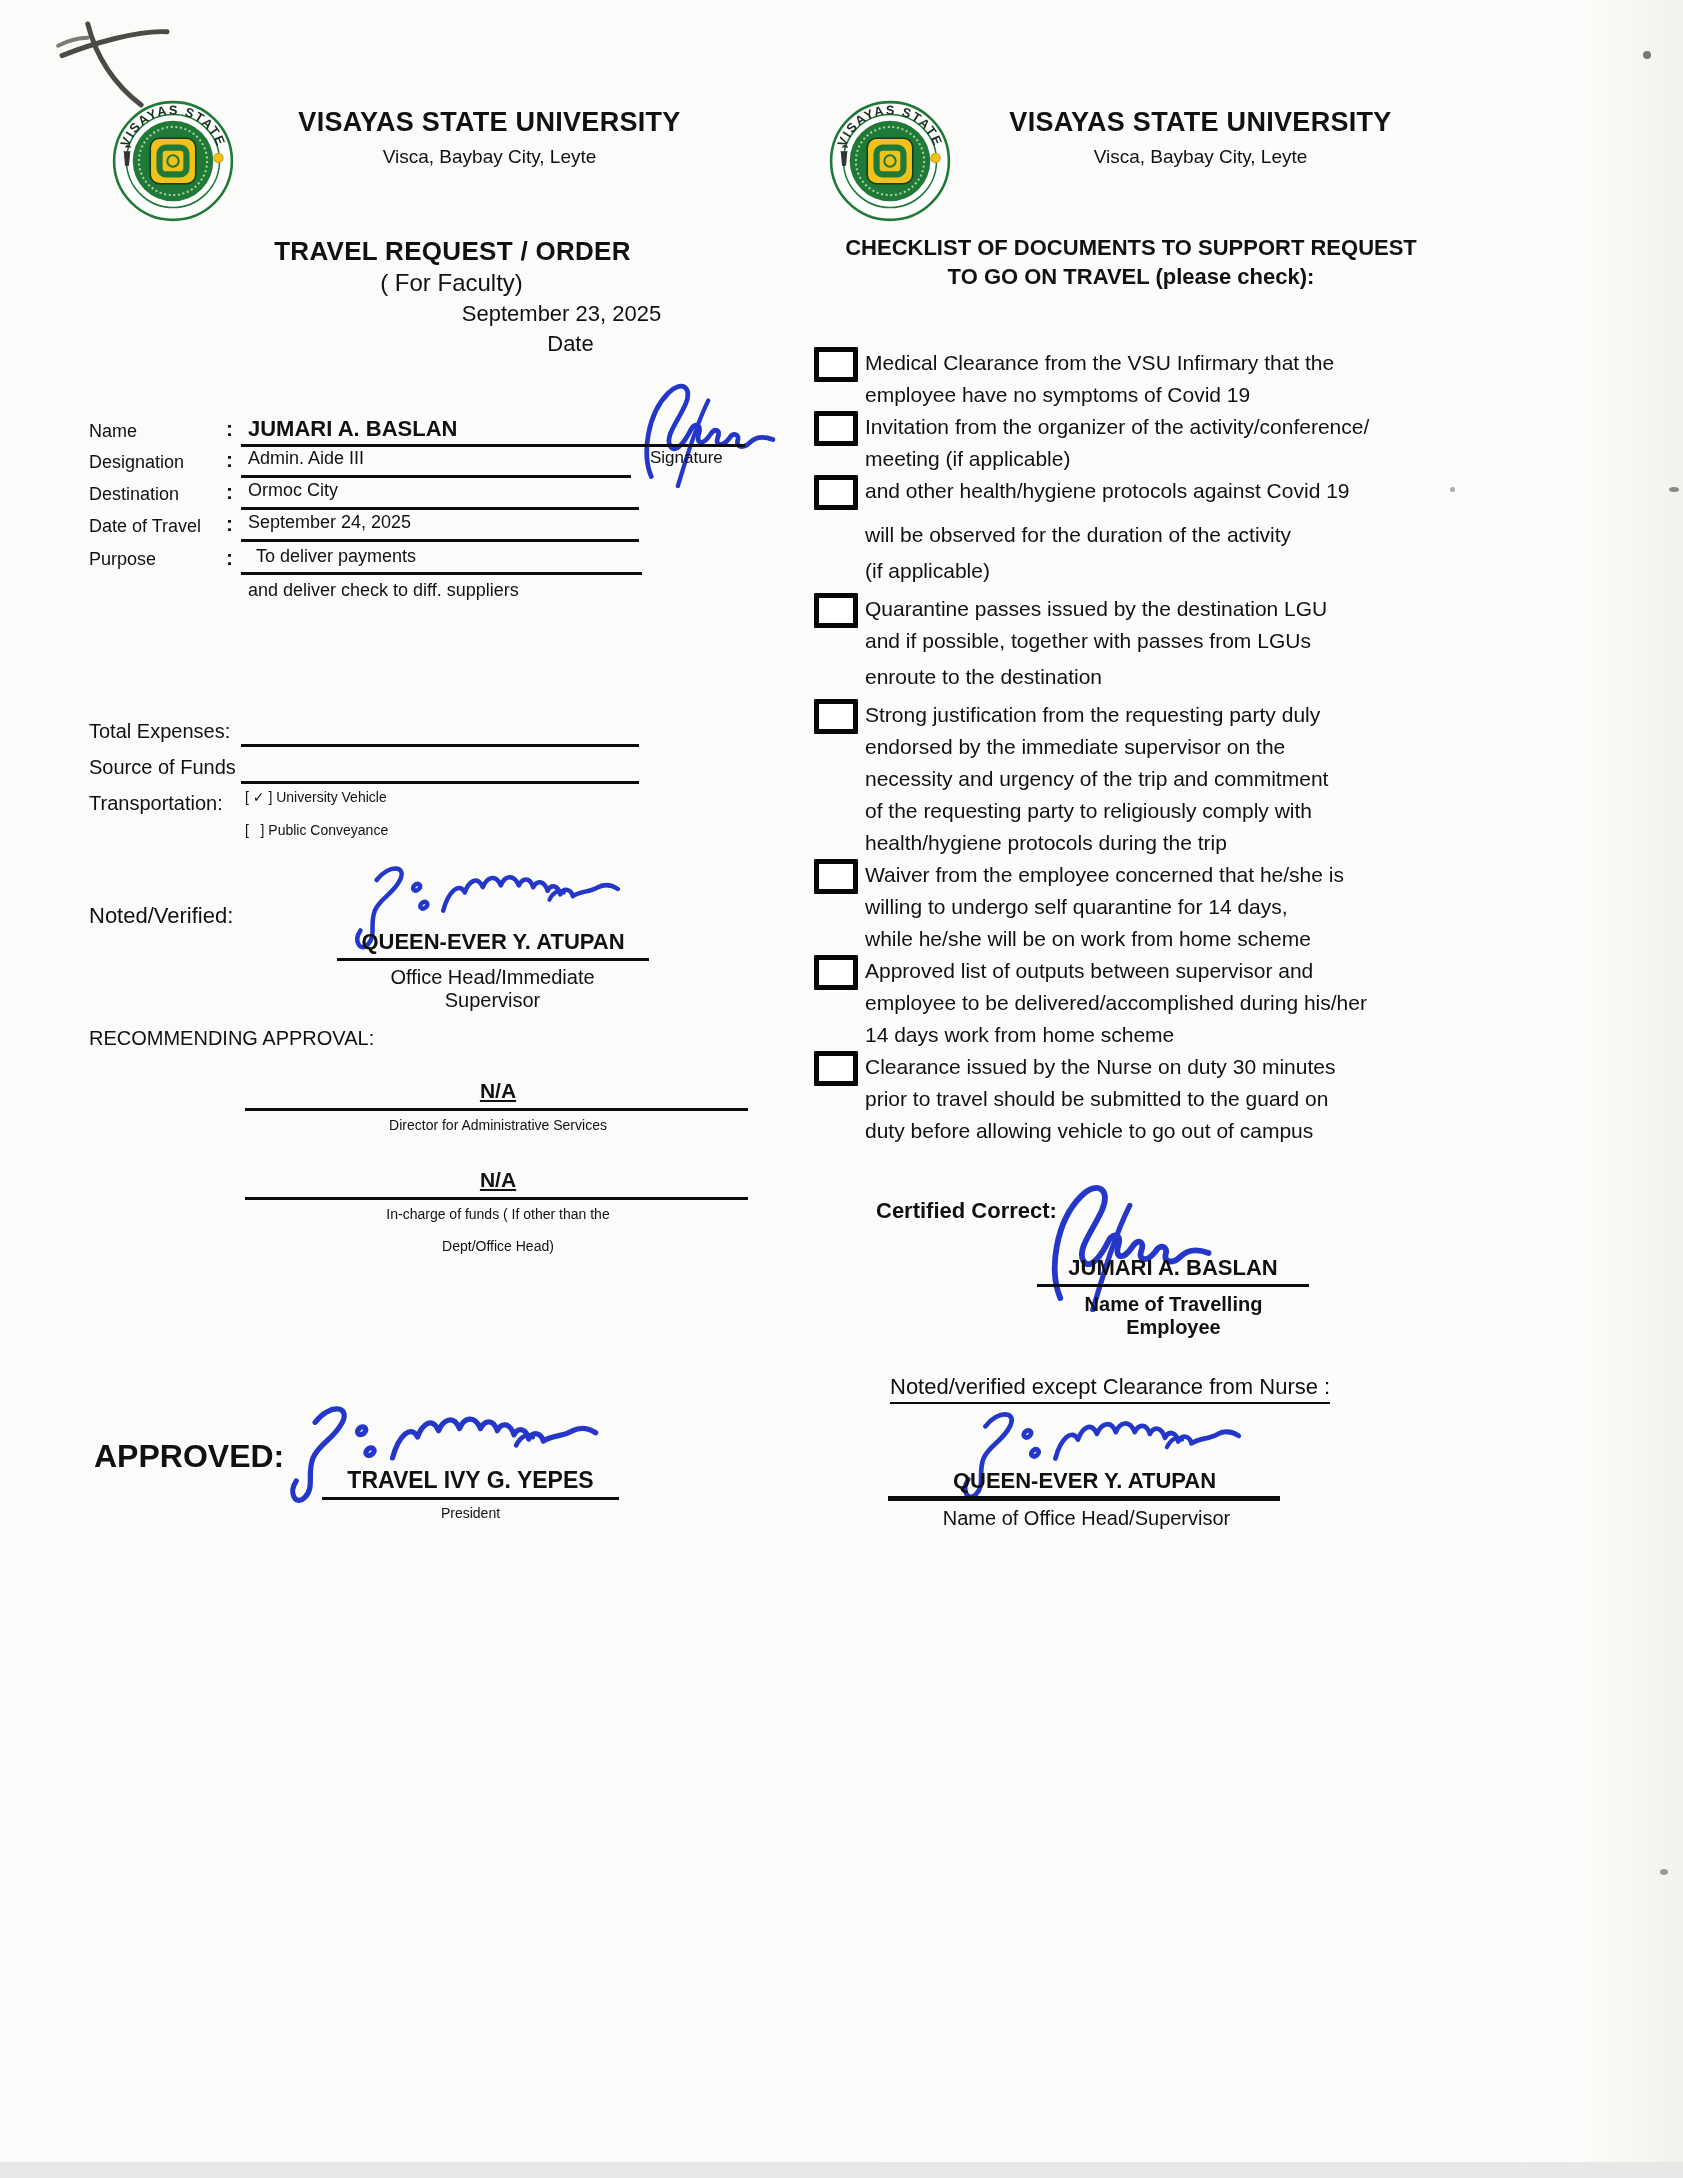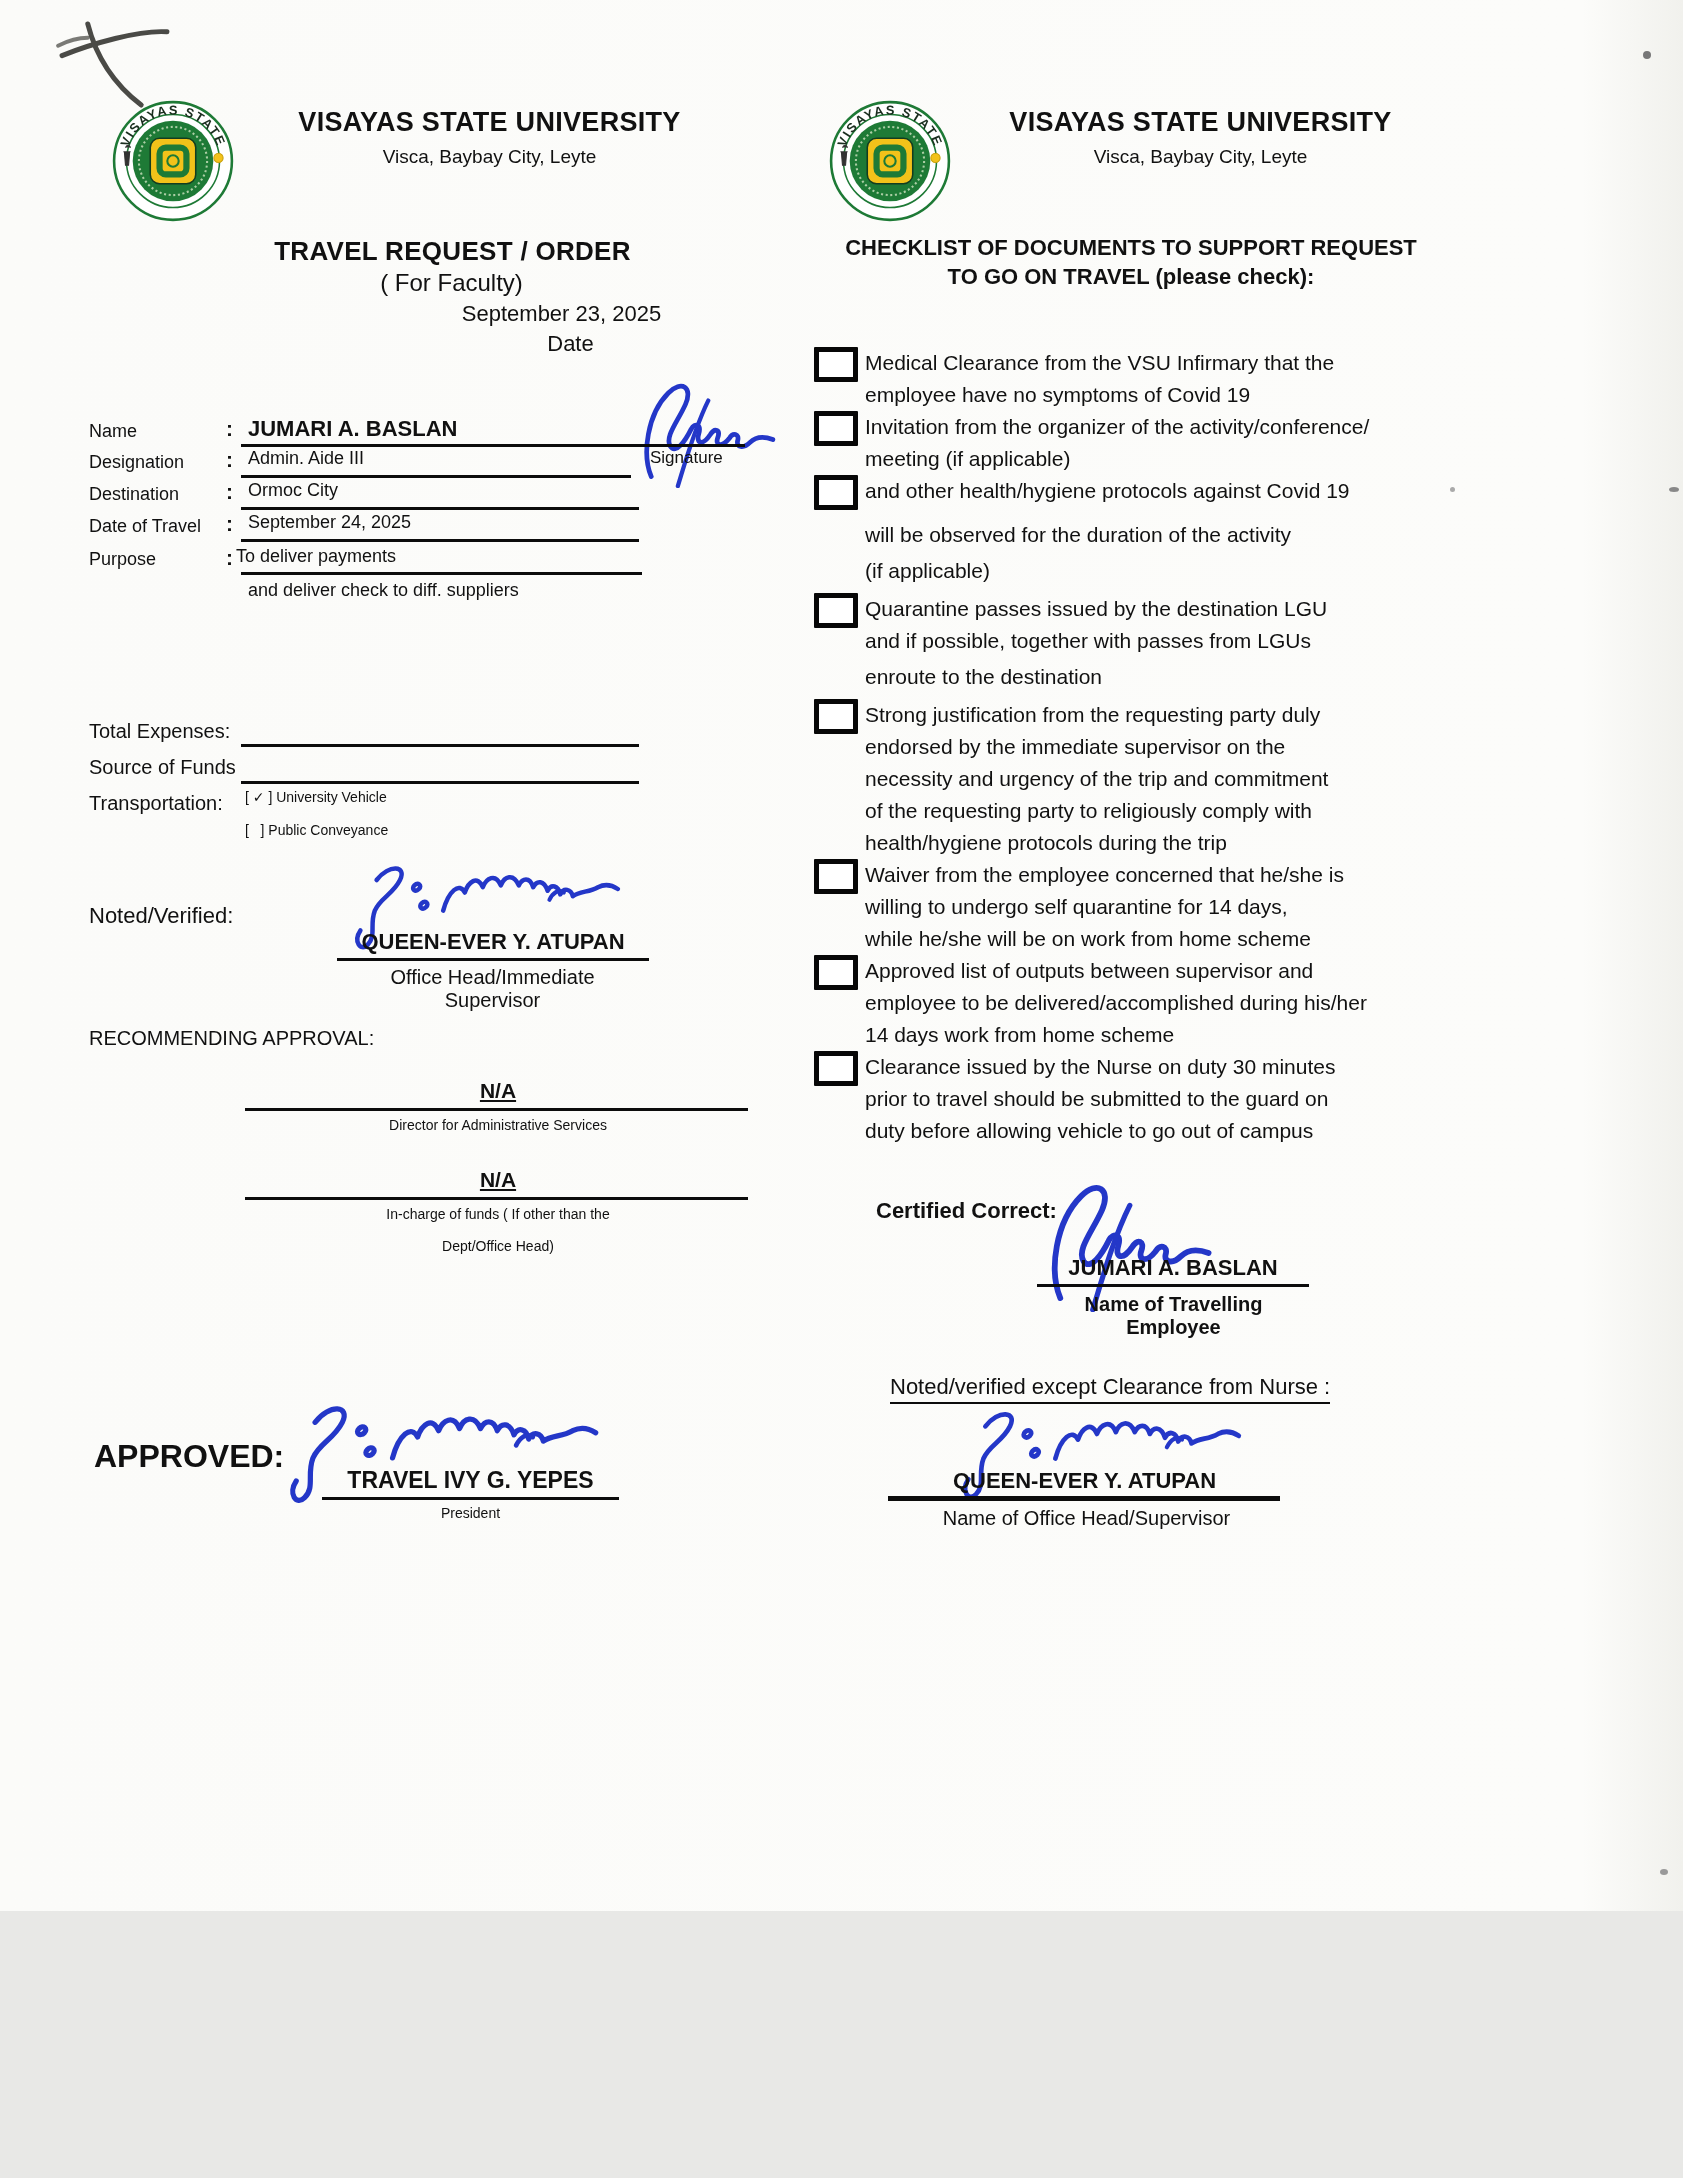--- a/index.html
+++ b/index.html
@@ -1,17 +1,17 @@
 <!DOCTYPE html>
 <html><head>
 <meta charset="utf-8">
 <style>
   html,body{margin:0;padding:0;background:#e8e8e6;}
   #paper{
-    position:relative;width:1683px;height:1911px;margin:0 auto;
+    position:relative;width:1683px;height:2162px;margin:0 auto;
     background:linear-gradient(90deg,#fbfbf9 0%,#fcfcfa 94%,#f1f1ed 100%);
     font-family:"Liberation Sans","DejaVu Sans",sans-serif;color:#111;
     overflow:hidden;
     text-decoration:underline;
   }
   .abs{position:absolute;}
   .ctr{text-align:center;}
   .b{font-weight:bold;}
   .nw{white-space:pre;}
   
@@ -122,21 +122,21 @@
   <div class="abs fvalue" style="left:248px;top:480px">Ormoc City</div>
   <div class="abs uline" style="left:241px;top:507px;width:398px"></div>
 
   <div class="abs flabel" style="left:89px;top:516px">Date of Travel</div>
   <div class="abs fcolon" style="left:226px;top:512px">:</div>
   <div class="abs fvalue" style="left:248px;top:512px">September 24, 2025</div>
   <div class="abs uline" style="left:241px;top:539px;width:398px"></div>
 
   <div class="abs flabel" style="left:89px;top:549px">Purpose</div>
   <div class="abs fcolon" style="left:226px;top:546px">:</div>
-  <div class="abs fvalue" style="left:236px;top:546px">To deliver payments</div>
+  <div class="abs fvalue" style="left:256px;top:546px">To deliver payments</div>
   <div class="abs uline" style="left:241px;top:572px;width:401px"></div>
   <div class="abs fvalue" style="left:248px;top:580px">and deliver check to diff. suppliers</div>
 
   <div class="abs small20" style="left:89px;top:720px">Total Expenses:</div>
   <div class="abs uline" style="left:241px;top:744px;width:398px"></div>
   <div class="abs small20" style="left:89px;top:756px">Source of Funds</div>
   <div class="abs uline" style="left:241px;top:781px;width:398px"></div>
   <div class="abs small20" style="left:89px;top:792px">Transportation:</div>
 
   <div class="abs txt21" style="left:245px;top:789px">

